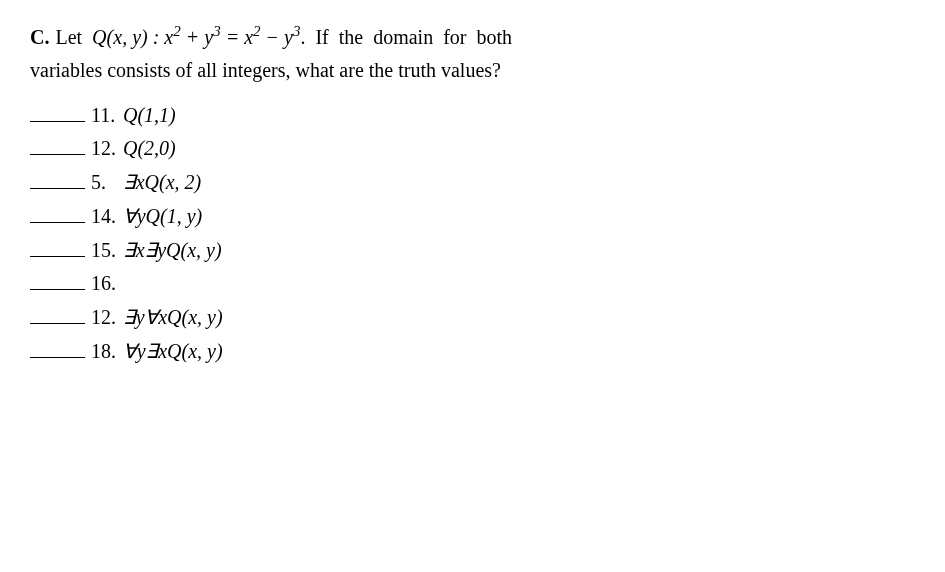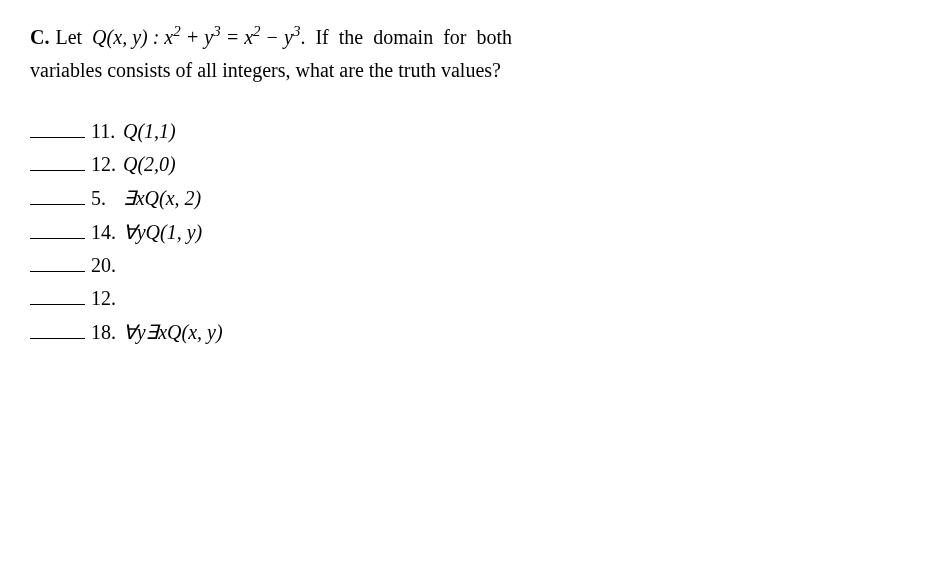--- a/index.html
+++ b/index.html
@@ -27,21 +27,21 @@
       margin-bottom: 2px;
     }
 
     .bold-c {
       font-weight: bold;
       margin-right: 6px;
     }
 
     .second-line {
       line-height: 1.6;
-      margin-bottom: 34px;
+      margin-bottom: 18px;
     }
 
     .question-row {
       display: flex;
       align-items: baseline;
       margin-bottom: 10px;
     }
 
     .blank-line {
       display: inline-block;
@@ -99,29 +99,35 @@
     <span class="question-number">5.</span>
     <span class="math-expr">∃<i>xQ</i>(<i>x</i>, 2)</span>
   </div>
 
   <div class="question-row">
     <span class="blank-line"></span>
     <span class="question-number">14.</span>
     <span class="math-expr">∀<i>yQ</i>(1, <i>y</i>)</span>
   </div>
 
+  <div class="question-row">
+    <span class="blank-line"></span>
+    <span class="question-number">15.</span>
+    <span class="math-expr">∃<i>x</i>∃<i>yQ</i>(<i>x</i>, <i>y</i>)</span>
+  </div>
 
   <div class="question-row">
     <span class="blank-line"></span>
-    <span class="question-number">20.</span>
+    <span class="question-number">16.</span>
   </div>
 
   <div class="question-row">
     <span class="blank-line"></span>
     <span class="question-number">12.</span>
+    <span class="math-expr">∃<i>y</i>∀<i>xQ</i>(<i>x</i>, <i>y</i>)</span>
   </div>
 
   <div class="question-row">
     <span class="blank-line"></span>
     <span class="question-number">18.</span>
     <span class="math-expr">∀<i>y</i>∃<i>xQ</i>(<i>x</i>, <i>y</i>)</span>
   </div>
 
 </div>
 

